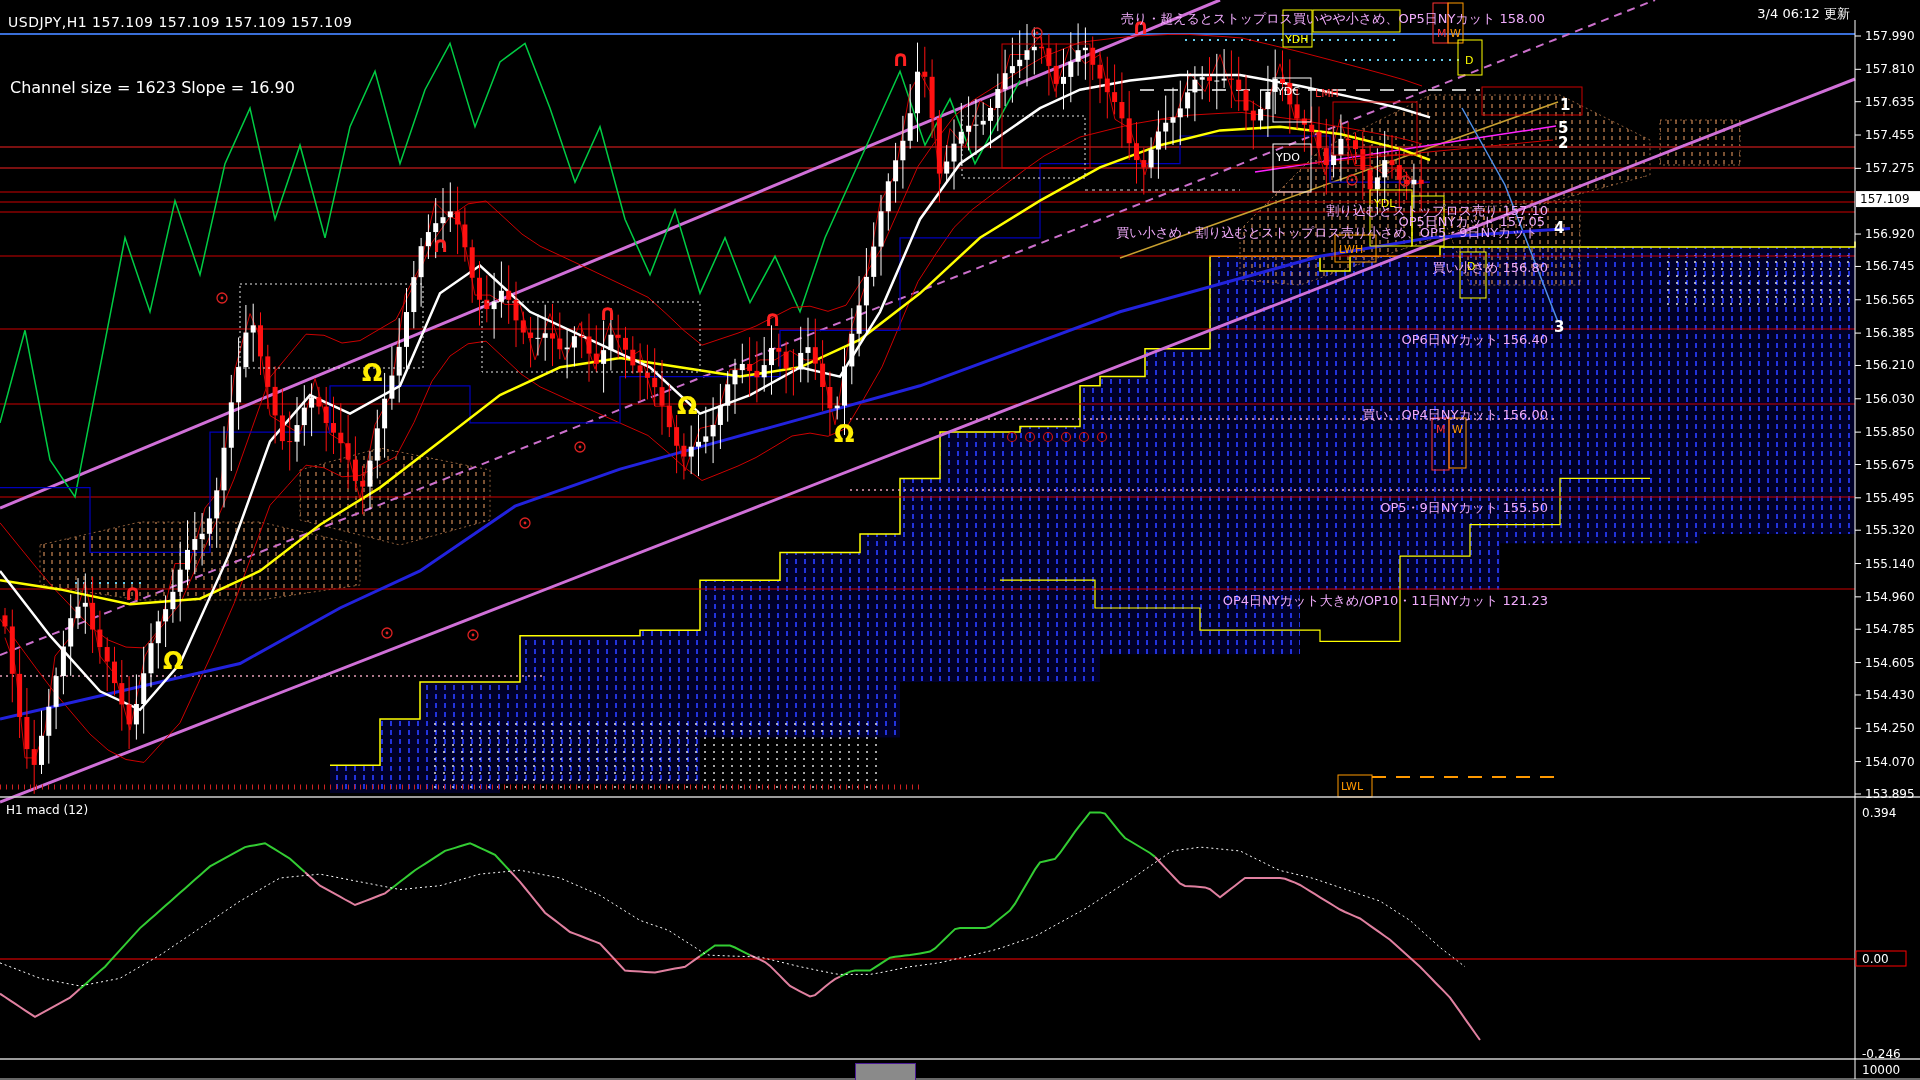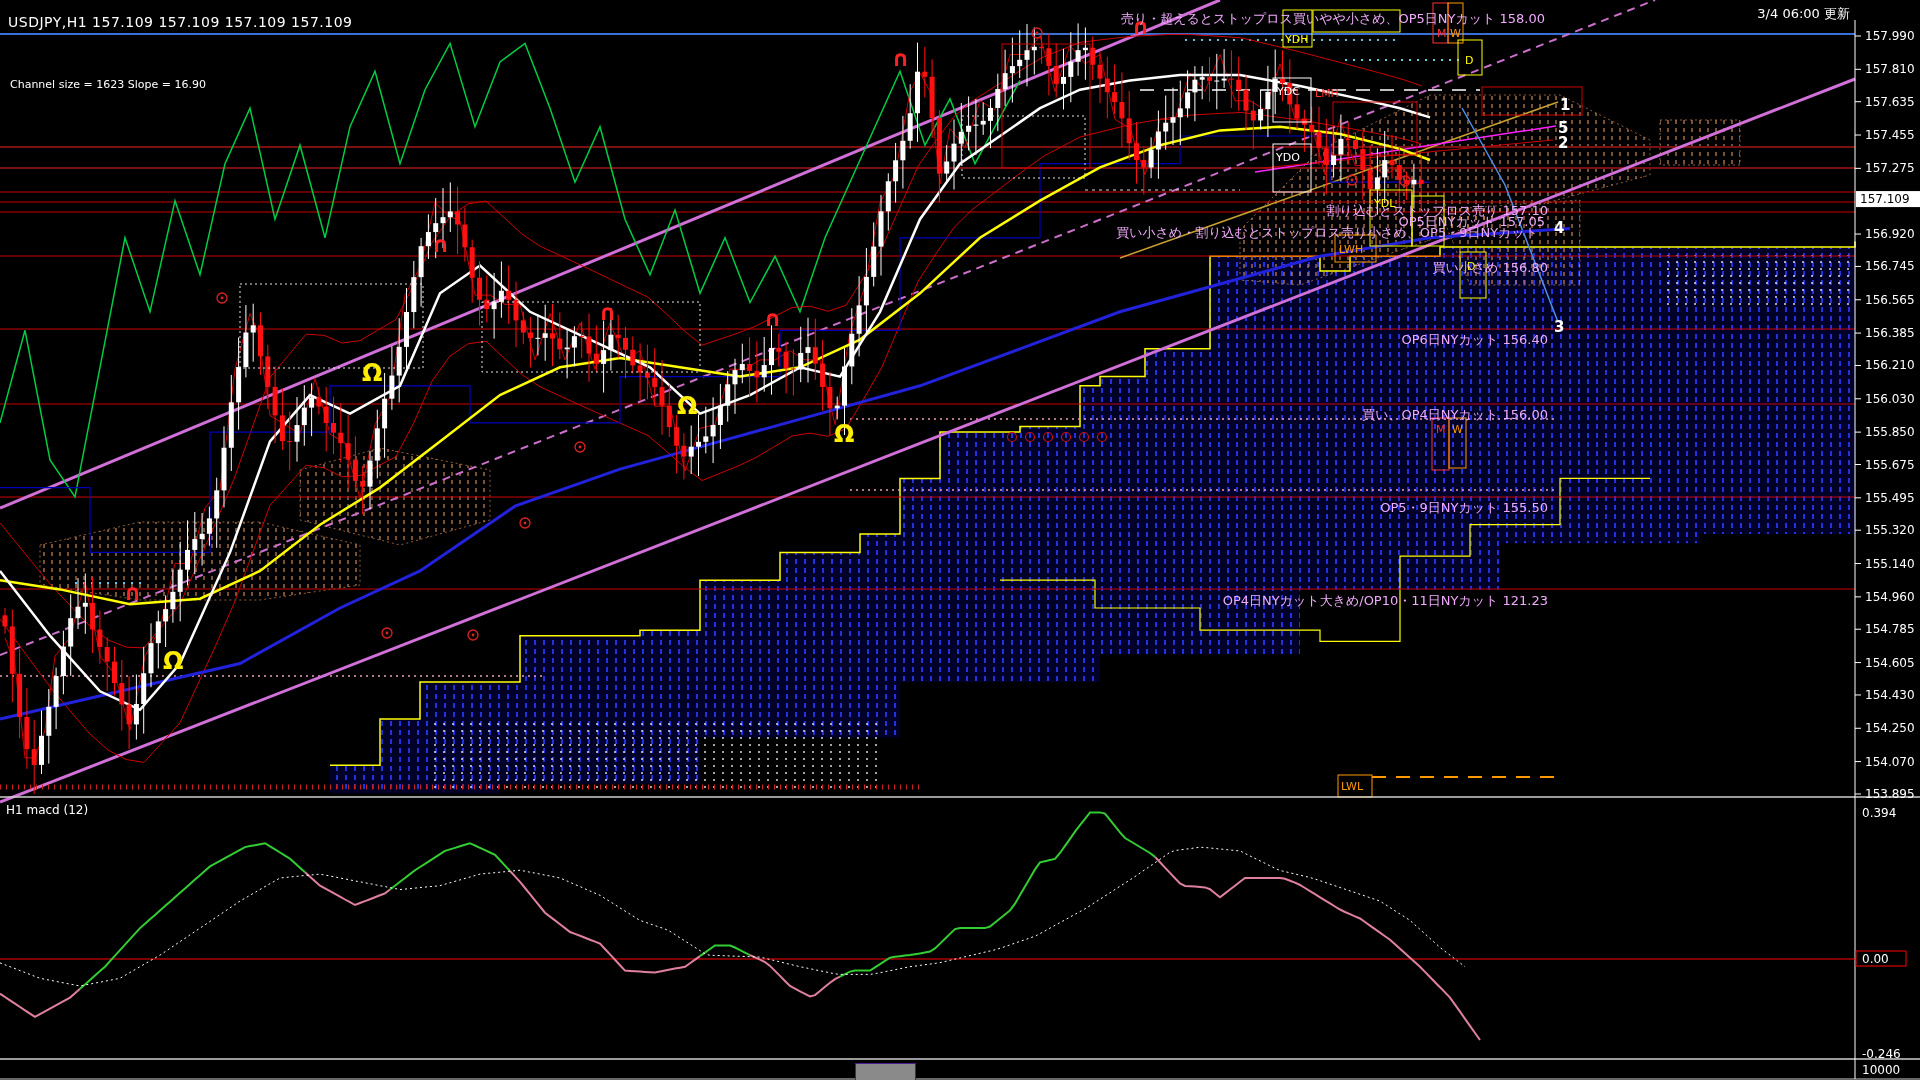--- a/index.html
+++ b/index.html
@@ -1,21 +1,21 @@
 <!DOCTYPE html>
 <html><head>
 <meta charset="utf-8">
 <style>
   html,body{margin:0;padding:0;background:#000;}
   #root{position:relative;width:1920px;height:1080px;background:#000;overflow:hidden;
         font-family:"DejaVu Sans",sans-serif;}
   #chart-svg{position:absolute;left:0;top:0;}
   .ovl{position:absolute;white-space:nowrap;color:#fff;}
   #title-left{left:8px;top:4px;font-size:14px;letter-spacing:.5px;margin-top:10px;}
-  #channel-info{left:10px;top:78px;font-size:11px;}
+  #channel-info{left:10px;top:78px;font-size:16px;}
   #watermark{left:58px;top:92px;font-size:64px;color:#ffffff;letter-spacing:2px;}
   #updated{right:70px;top:5px;font-size:13px;}
   #macd-label{left:6px;top:803px;font-size:12px;}
   #anno div{position:absolute;font-size:13px;color:#f0abfc;white-space:nowrap;}
   #bottom-bar{position:absolute;left:0;top:1065px;width:1855px;height:13px;background:#000;}
   #bottom-bar .seg{position:absolute;top:0;height:13px;}
   #bottom-bar .dlab{position:absolute;top:-1px;font-size:12px;font-weight:bold;color:#fff;}
   #bottom-bar .dday{background:#007700;padding:0 1px;}
   #macd-on{position:absolute;left:855px;top:1063px;background:#8a8a8a;color:#00dd00;
            font-size:11px;padding:16px 4px;line-height:14px;border:1px solid #4c1d95;}
@@ -608,21 +608,21 @@
       <polyline points="0.0,962.9 5.0,964.8 10.0,966.7 15.0,968.6 20.0,970.6 25.0,972.5 30.0,974.4 35.0,976.4 40.0,978.3 45.0,979.3 50.0,980.2 55.0,981.2 60.0,982.2 65.0,983.1 70.0,984.1 75.0,985.0 80.0,986.0 85.0,985.0 90.0,984.1 95.0,983.1 100.0,982.2 105.0,981.2 110.0,980.2 115.0,979.3 120.0,978.3 125.0,975.4 130.0,972.5 135.0,969.6 140.0,966.7 145.0,963.8 150.0,960.9 155.0,958.0 160.0,955.1 165.0,951.8 170.0,948.4 175.0,945.0 180.0,941.6 185.0,938.3 190.0,934.9 195.0,931.5 200.0,928.1 205.0,924.8 210.0,921.4 215.0,918.0 220.0,914.6 225.0,911.2 230.0,907.9 235.0,904.5 240.0,901.1 245.0,898.2 250.0,895.3 255.0,892.4 260.0,889.5 265.0,886.6 270.0,883.7 275.0,880.9 280.0,878.0 285.0,877.5 290.0,877.0 295.0,876.5 300.0,876.0 305.0,875.5 310.0,875.1 315.0,874.6 320.0,874.1 325.0,875.1 330.0,876.0 335.0,877.0 340.0,878.0 345.0,878.9 350.0,879.9 355.0,880.9 360.0,881.8 365.0,882.8 370.0,883.7 375.0,884.7 380.0,885.7 385.0,886.6 390.0,887.6 395.0,888.6 400.0,889.5 405.0,889.1 410.0,888.6 415.0,888.1 420.0,887.6 425.0,887.1 430.0,886.6 435.0,886.2 440.0,885.7 445.0,884.2 450.0,882.8 455.0,881.3 460.0,879.9 465.0,878.4 470.0,877.0 475.0,875.5 480.0,874.1 485.0,873.6 490.0,873.1 495.0,872.7 500.0,872.2 505.0,871.7 510.0,871.2 515.0,870.7 520.0,870.2 525.0,871.2 530.0,872.2 535.0,873.1 540.0,874.1 545.0,875.1 550.0,876.0 555.0,877.0 560.0,878.0 565.0,880.1 570.0,882.3 575.0,884.5 580.0,886.6 585.0,888.8 590.0,891.0 595.0,893.2 600.0,895.3 605.0,898.5 610.0,901.6 615.0,904.7 620.0,907.9 625.0,911.0 630.0,914.1 635.0,917.3 640.0,920.4 645.0,922.1 650.0,923.9 655.0,925.6 660.0,927.3 665.0,929.0 670.0,931.3 675.0,934.6 680.0,937.8 685.0,941.0 690.0,944.2 695.0,947.4 700.0,950.6 705.0,953.9 710.0,955.3 715.0,955.4 720.0,955.6 725.0,955.8 730.0,956.0 735.0,956.2 740.0,956.3 745.0,956.5 750.0,956.7 755.0,956.9 760.0,957.1 765.0,958.3 770.0,959.5 775.0,960.7 780.0,961.9 785.0,963.1 790.0,964.3 795.0,965.5 800.0,966.7 805.0,967.7 810.0,968.7 815.0,969.8 820.0,970.8 825.0,971.8 830.0,972.8 835.0,973.8 840.0,974.4 845.0,974.4 850.0,974.4 855.0,974.4 860.0,974.4 865.0,974.4 870.0,974.4 875.0,973.6 880.0,972.7 885.0,971.7 890.0,970.7 895.0,969.7 900.0,968.7 905.0,967.7 910.0,966.7 915.0,966.1 920.0,965.4 925.0,964.7 930.0,964.1 935.0,963.4 940.0,962.6 945.0,961.5 950.0,960.3 955.0,959.1 960.0,958.0 965.0,956.8 970.0,955.6 975.0,954.5 980.0,953.3 985.0,952.1 990.0,951.0 995.0,949.8 1000.0,948.3 1005.0,946.6 1010.0,944.9 1015.0,943.1 1020.0,941.4 1025.0,939.7 1030.0,937.9 1035.0,936.2 1040.0,933.6 1045.0,930.9 1050.0,928.1 1055.0,925.4 1060.0,922.6 1065.0,919.9 1070.0,917.1 1075.0,914.3 1080.0,911.6 1085.0,908.8 1090.0,905.6 1095.0,902.4 1100.0,899.2 1105.0,896.0 1110.0,892.8 1115.0,889.5 1120.0,886.3 1125.0,883.1 1130.0,879.9 1135.0,876.6 1140.0,873.1 1145.0,869.6 1150.0,866.2 1155.0,862.7 1160.0,859.3 1165.0,855.8 1170.0,852.3 1175.0,850.5 1180.0,849.9 1185.0,849.2 1190.0,848.6 1195.0,847.9 1200.0,847.2 1205.0,847.5 1210.0,848.0 1215.0,848.5 1220.0,849.0 1225.0,849.5 1230.0,850.0 1235.0,850.5 1240.0,850.9 1245.0,853.4 1250.0,855.9 1255.0,858.4 1260.0,860.8 1265.0,863.3 1270.0,865.8 1275.0,868.3 1280.0,870.5 1285.0,871.6 1290.0,872.8 1295.0,874.0 1300.0,875.2 1305.0,876.3 1310.0,877.5 1315.0,879.0 1320.0,880.7 1325.0,882.4 1330.0,884.1 1335.0,885.8 1340.0,887.5 1345.0,889.2 1350.0,890.9 1355.0,892.6 1360.0,894.3 1365.0,896.0 1370.0,897.7 1375.0,899.4 1380.0,901.1 1385.0,904.3 1390.0,907.5 1395.0,910.8 1400.0,914.0 1405.0,917.2 1410.0,920.4 1415.0,924.9 1420.0,929.4 1425.0,933.9 1430.0,938.4 1435.0,942.9 1440.0,947.4 1445.0,951.3 1450.0,955.1 1455.0,959.0 1460.0,962.9 1465.0,966.7" fill="none" stroke="#ffffff" stroke-width="1" stroke-dasharray="2,3"></polyline>
       <text x="1862" y="816.9554" fill="#ffffff" font-size="12" font-family="&quot;DejaVu Sans&quot;,sans-serif" font-weight="normal">0.394</text>
       <rect x="1856" y="951" width="50" height="15" fill="#000" stroke="#ff0000" stroke-width="1"></rect>
       <text x="1862" y="963" fill="#ffffff" font-size="12" font-family="&quot;DejaVu Sans&quot;,sans-serif" font-weight="normal">0.00</text>
       <text x="1862" y="1057.9314" fill="#ffffff" font-size="12" font-family="&quot;DejaVu Sans&quot;,sans-serif" font-weight="normal">-0.246</text>
       <text x="1862" y="1074" fill="#ffffff" font-size="12" font-family="&quot;DejaVu Sans&quot;,sans-serif" font-weight="normal">10000</text>
     </svg>
 
   <div id="title-left" class="ovl">USDJPY,H1  157.109 157.109 157.109 157.109</div>
   <div id="channel-info" class="ovl">Channel size = 1623 Slope = 16.90</div>
-  <div id="updated" class="ovl">3/4 06:00 更新</div>
+  <div id="updated" class="ovl">3/4 06:12 更新</div>
   <div id="macd-label" class="ovl">H1  macd (12)</div>
   <div id="anno">
       <div style="top: 10px; right: 375px;">売り・超えるとストップロス買いやや小さめ、OP5日NYカット 158.00</div>
       <div style="top: 202px; right: 372px;">割り込むとストップロス売り 157.10</div>
       <div style="top: 213px; right: 375px;">OP5日NYカット 157.05</div>
       <div style="top: 224px; right: 382px; margin-left: 14px;">買い小さめ・割り込むとストップロス売り小さめ、OP5・9日NYカット</div>
       <div style="top: 259px; right: 372px;">買い小さめ 156.80</div>
       <div style="top: 331px; right: 372px; text-align: center;">OP6日NYカット 156.40</div>
       <div style="top: 406px; right: 372px;">買い、OP4日NYカット 156.00</div>
       <div style="top: 499px; right: 372px;">OP5・9日NYカット 155.50</div>

